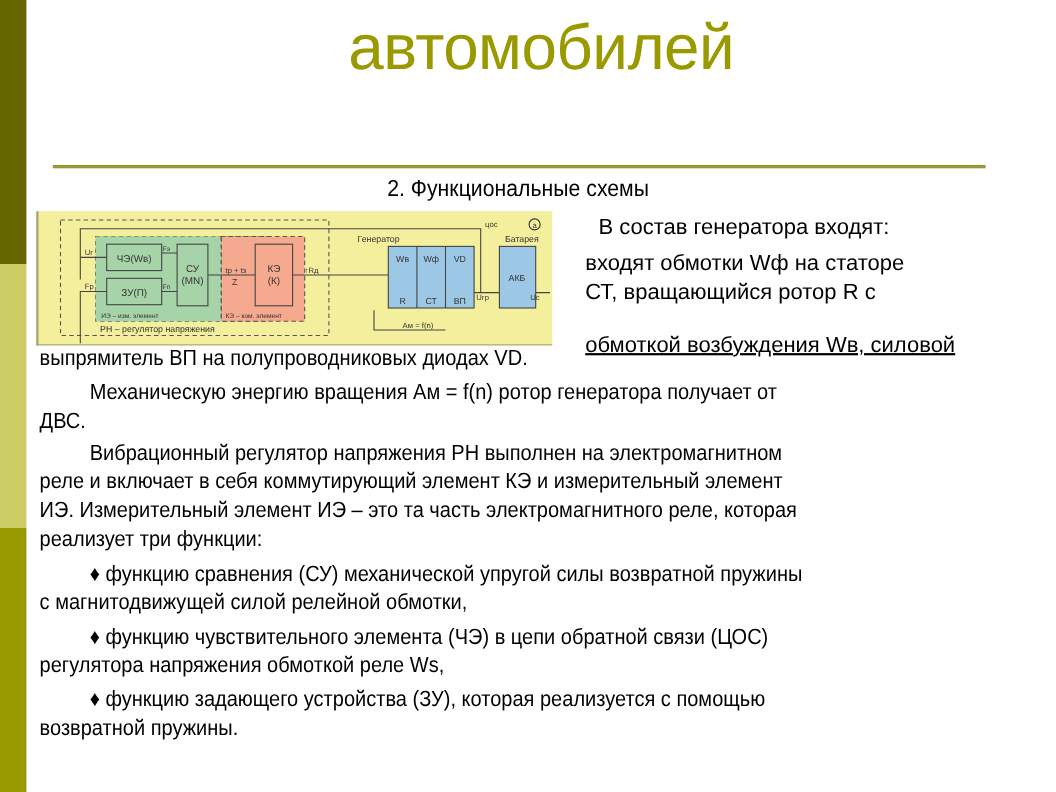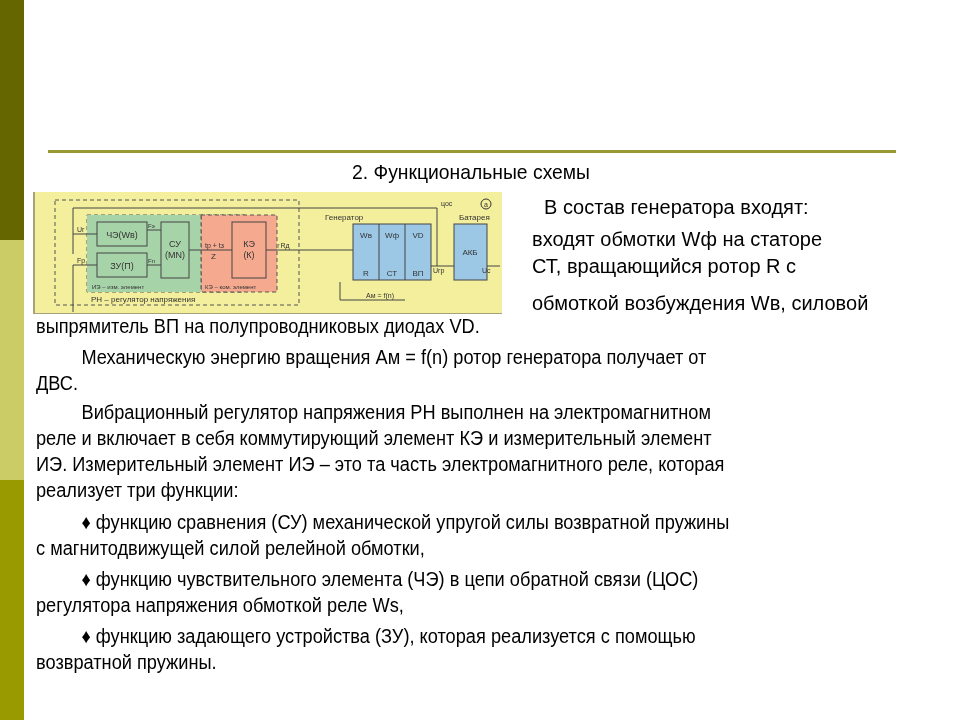--- a/index.html
+++ b/index.html
@@ -42,20 +42,21 @@
     .indent { padding-left: 50px; }
   </style>
 </head>
 <body>
 
 <div class="side-bar sb1"></div>
 <div class="side-bar sb2"></div>
 <div class="side-bar sb3"></div>
 
 <div class="title">
+  <div>автомобилей</div>
 </div>
 <div class="rule"></div>
 <div class="subtitle">2. Функциональные схемы</div>
 
 <div class="diagram">
   <svg width="469" height="122" viewBox="0 0 469 122" font-family="Liberation Sans, sans-serif">
 
     <rect x="20" y="8" width="244" height="105" fill="none" stroke="#555" stroke-dasharray="4,3" stroke-width="1"></rect>
 
     <rect x="52" y="23" width="158" height="77" fill="#a7d3a8" stroke="#555" stroke-dasharray="4,3"></rect>
@@ -119,21 +120,21 @@
     <text x="435" y="63" font-size="8" text-anchor="middle" fill="#333">АКБ</text>
     <text x="447" y="81" font-size="7" fill="#333">Uс</text>
     <circle cx="451" cy="12" r="5" fill="none" stroke="#333"></circle>
     <text x="451" y="15" font-size="7" text-anchor="middle" fill="#333">а</text>
   </svg>
 </div>
 
 <div class="p p-right" style="top:193px;padding-left:12px;">В состав генератора входят:</div>
 <div class="p p-right" style="top:225px;">входят обмотки Wф на статоре</div>
 <div class="p p-right" style="top:252px;">СТ, вращающийся ротор  R с</div>
-<div class="p p-right" style="top:289px;">обмоткой возбуждения Wв, силовой</div>
+<div class="p p-right" style="top:300px;text-decoration:underline;">обмоткой возбуждения Wв, силовой</div>
 
 <div class="p body-line" style="top:312px;">выпрямитель ВП на полупроводниковых диодах VD.</div>
 <div class="p body-line indent" style="top:343px;">Механическую энергию вращения Ам = f(n) ротор генератора получает от</div>
 <div class="p body-line" style="top:369px;">ДВС.</div>
 <div class="p body-line indent" style="top:398px;">Вибрационный регулятор напряжения РН выполнен на электромагнитном</div>
 <div class="p body-line" style="top:424px;">реле и включает в себя коммутирующий элемент КЭ и измерительный элемент</div>
 <div class="p body-line" style="top:450px;">ИЭ.  Измерительный элемент ИЭ – это та часть электромагнитного реле, которая</div>
 <div class="p body-line" style="top:476px;">реализует три функции:</div>
 <div class="p body-line indent" style="top:508px;">♦ функцию сравнения (СУ) механической упругой силы возвратной пружины</div>
 <div class="p body-line" style="top:534px;">с магнитодвижущей силой релейной обмотки,</div>

